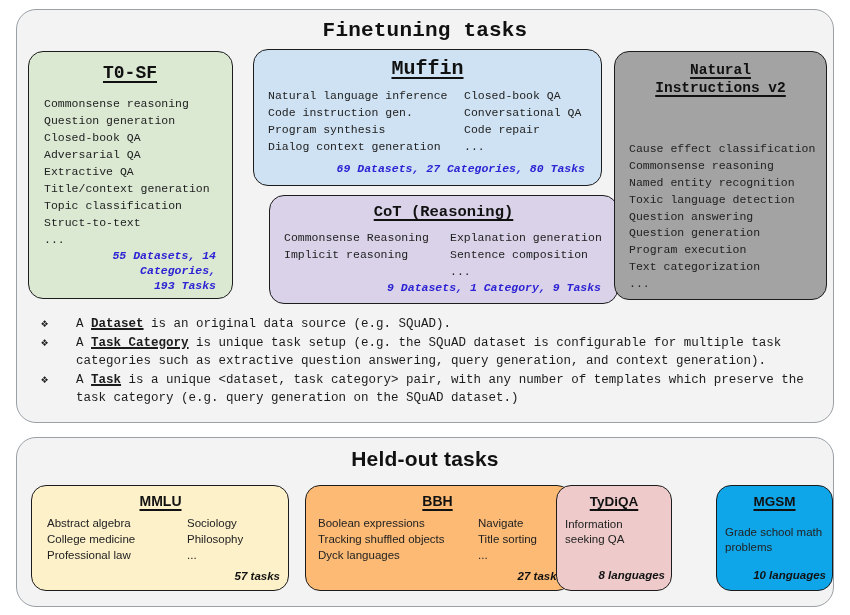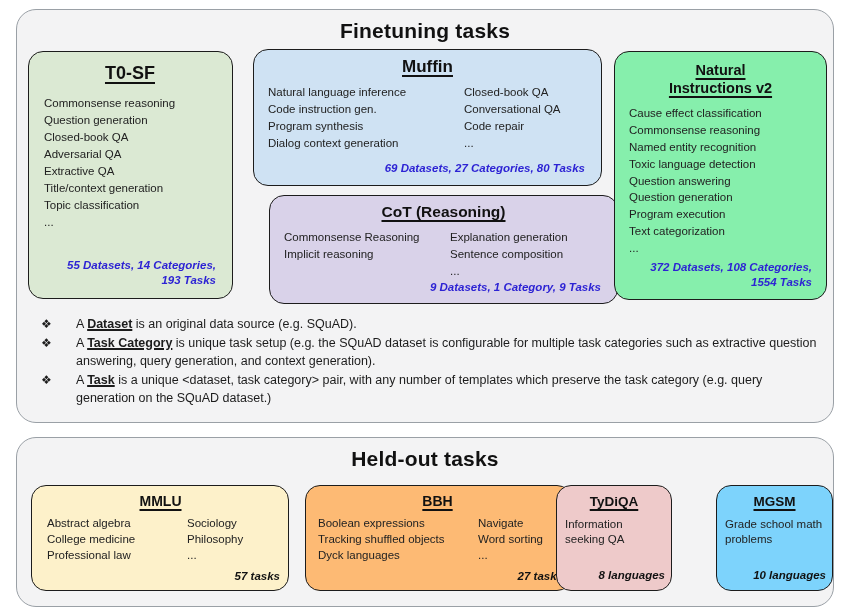--- a/index.html
+++ b/index.html
@@ -6,21 +6,21 @@
   html,body { background:#ffffff; }
   .page {
     position:relative; width:850px; height:615px; background:#ffffff;
     font-family:"Liberation Sans","DejaVu Sans",sans-serif; color:#1f1f1f;
     overflow:hidden;
   }
   .panel {
     position:absolute; background:#f3f3f4; border:1.6px solid #9aa0a6;
     border-radius:20px;
   }
-  .panel-top { left:16px; top:9px; width:818px; height:414px; }
+  .panel-top { left:16px; top:9px; width:818px; height:414px;font-family:Liberation Mono, monospace; }
   .panel-bottom { left:16px; top:437px; width:818px; height:170px; }
   .panel-title {
     text-align:center; font-size:21px; font-weight:bold; color:#111;
     padding-top:9px; letter-spacing:.2px;
   }
   .box {
     position:absolute; border:1.6px solid #1c1c1c; border-radius:15px;
     display:flex; flex-direction:column; overflow:hidden;
   }
   .box-title {
@@ -37,21 +37,21 @@
   }
   .stats-blue { color:#2d23d4; font-size:11.5px; line-height:15px; }
   .stats-black { color:#111; font-size:11.5px; }
 
   
   .box-t0sf  { left:11px;  top:41px;  width:205px; height:248px; padding:9px 8px 10px 15px; }
   .box-t0sf .box-title { font-size:18px; margin:2px 8px 10px 0; align-self:center; }
   .box-t0sf .stats { margin-top:auto; margin-right:8px; }
 
   .box-muffin { left:236px; top:39px;  width:349px; height:137px; padding:6px 10px 9px 14px; }
-  .box-muffin .box-title { font-size:17px; margin:1px 4px 6px 0; }
+  .box-muffin .box-title { font-size:20px; margin:1px 4px 6px 0; }
   .box-muffin .col1 { width:196px; } .box-muffin .col2 { flex:1; }
   .box-muffin .stats { margin-top:auto; margin-right:6px; }
 
   .box-cot   { left:252px; top:185px; width:349px; height:109px; padding:6px 10px 8px 14px; }
   .box-cot .box-title { font-size:15.5px; margin:1px 4px 7px 0; }
   .box-cot .col1 { width:166px; } .box-cot .col2 { flex:1; }
   .box-cot .stats { margin-top:auto; margin-right:6px; }
 
   .box-niv2  { left:597px; top:41px;  width:213px; height:249px; padding:8px 8px 9px 14px; }
   .box-niv2 .box-title { font-size:14.5px; margin:2px 6px 8px 0; }
@@ -89,20 +89,21 @@
     <div class="box box-t0sf" style="background: rgb(219, 233, 211);">
       <div class="box-title">T0-SF</div>
       <div class="items">
         <div class="item">Commonsense reasoning</div>
         <div class="item">Question generation</div>
         <div class="item">Closed-book QA</div>
         <div class="item">Adversarial QA</div>
         <div class="item">Extractive QA</div>
         <div class="item">Title/context generation</div>
         <div class="item">Topic classification</div>
+        <div class="item">Struct-to-text</div>
         <div class="item">...</div>
       </div>
       <div class="stats stats-blue">55 Datasets, 14 Categories,
 193 Tasks</div>
     </div>
 
     <div class="box box-muffin" style="background: rgb(207, 226, 243);">
       <div class="box-title">Muffin</div>
       <div class="cols">
         <div class="items col1">
@@ -130,21 +131,21 @@
         </div>
         <div class="items col2">
           <div class="item">Explanation generation</div>
           <div class="item">Sentence composition</div>
           <div class="item">...</div>
         </div>
       </div>
       <div class="stats stats-blue">9 Datasets, 1 Category, 9 Tasks</div>
     </div>
 
-    <div class="box box-niv2" style="background: #86efac;">
+    <div class="box box-niv2" style="background: #a3a3a3; gap: 36px;">
       <div class="box-title">Natural
 Instructions v2</div>
       <div class="items">
         <div class="item">Cause effect classification</div>
         <div class="item">Commonsense reasoning</div>
         <div class="item">Named entity recognition</div>
         <div class="item">Toxic language detection</div>
         <div class="item">Question answering</div>
         <div class="item">Question generation</div>
         <div class="item">Program execution</div>
@@ -206,33 +207,33 @@
     <div class="box box-bbh" style="background: #fdba74;">
       <div class="box-title">BBH</div>
       <div class="cols">
         <div class="items col1">
           <div class="item">Boolean expressions</div>
           <div class="item">Tracking shuffled objects</div>
           <div class="item">Dyck languages</div>
         </div>
         <div class="items col2">
           <div class="item">Navigate</div>
-          <div class="item">Word sorting</div>
+          <div class="item">Title sorting</div>
           <div class="item">...</div>
         </div>
       </div>
       <div class="stats stats-black">27 tasks</div>
     </div>
 
     <div class="box box-tydiqa" style="background: rgb(238, 202, 202);">
       <div class="box-title">TyDiQA</div>
       <div class="small-box-body">Information seeking QA</div>
       <div class="stats stats-black">8 languages</div>
     </div>
 
-    <div class="box box-mgsm" style="background: #7dd3fc;">
+    <div class="box box-mgsm" style="background: #0ea5e9; gap: 8px;">
       <div class="box-title">MGSM</div>
       <div class="small-box-body">Grade school math problems</div>
       <div class="stats stats-black">10 languages</div>
     </div>
   </div>
 
 </div>
 
 </body></html>

